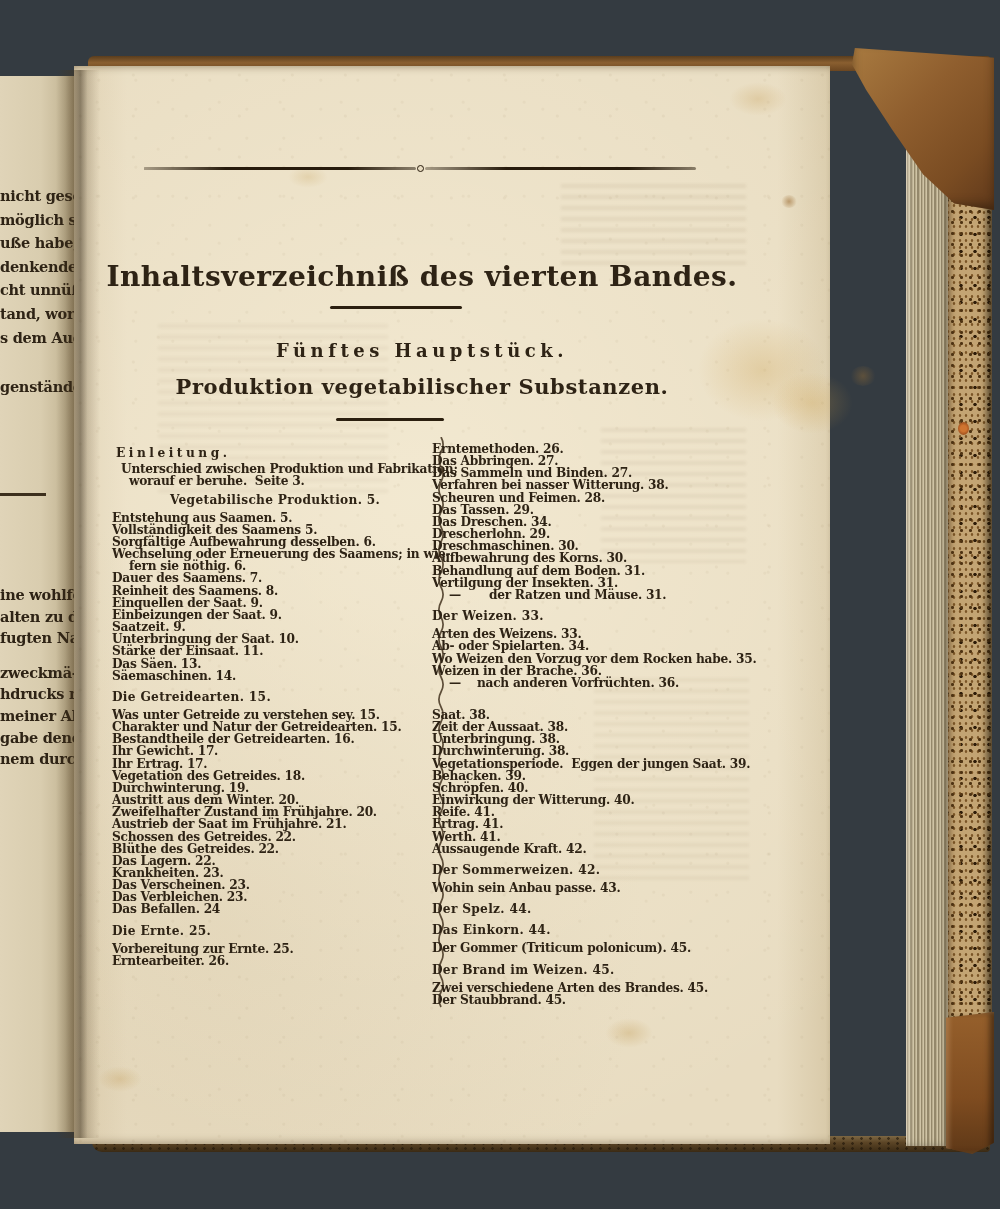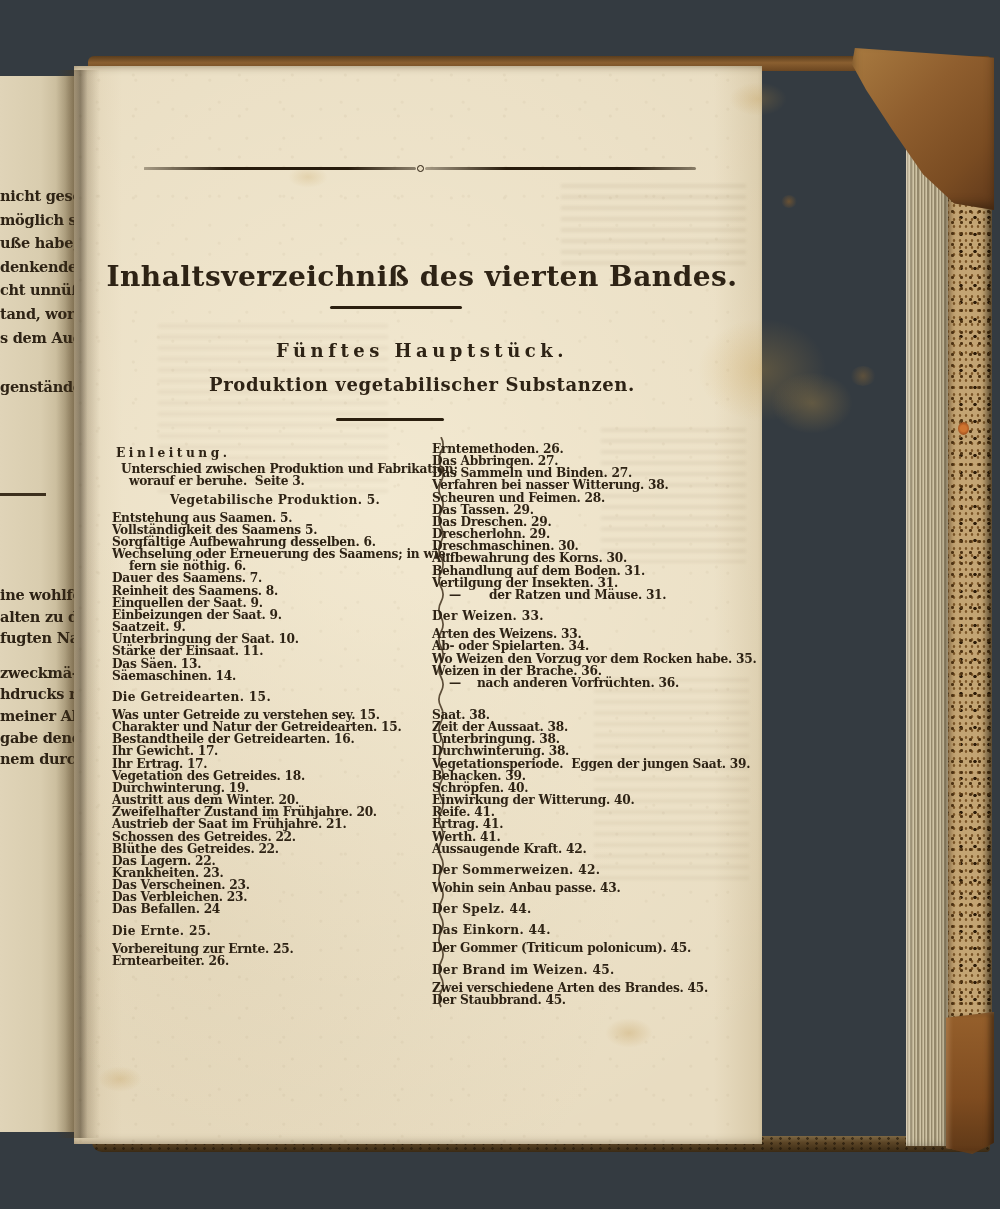--- a/index.html
+++ b/index.html
@@ -30,21 +30,21 @@
   .left-page .b1{top:108px;}
   .left-page .b2{top:508px;}
   .b1 .line{font-size:14.5px;line-height:23.6px;}
   .b2 .line{font-size:14.5px;line-height:21.6px;}
   .frag-rule{position:absolute;left:0;top:417px;width:46px;height:3px;background:#3c2f1d;}
   .gap{margin-top:26px;} .gap2{margin-top:13px;}
 
   .gutter{position:absolute;left:56px;top:70px;width:44px;height:1068px;z-index:5;pointer-events:none;
     background:linear-gradient(90deg,rgba(60,45,22,0) 0%,rgba(70,52,26,.38) 42%,rgba(48,36,18,.5) 55%,rgba(70,52,26,.18) 72%,rgba(70,52,26,0) 100%);}
 
-  .page{position:absolute;left:74px;top:66px;width:688px;height:1078px;z-index:2;
+  .page{position:absolute;left:74px;top:66px;width:756px;height:1078px;z-index:2;
     background:
       radial-gradient(ellipse 120% 90% at 45% 40%,rgba(255,248,228,.45),rgba(255,248,228,0) 70%),
       radial-gradient(circle at 20% 80%,rgba(190,170,130,.18),transparent 40%),
       linear-gradient(90deg,#dccdae 0%,var(--paper) 7%,var(--paper) 93%,var(--paper-edge) 100%);
     box-shadow:inset 0 6px 9px -6px rgba(80,60,30,.55), inset 0 -7px 9px -6px rgba(80,60,30,.45);}
   .page:after{content:"";position:absolute;inset:0;opacity:.5;pointer-events:none;
     background-image:
       radial-gradient(circle at 12% 22%,rgba(120,95,55,.12) 0 1px,transparent 2px),
       radial-gradient(circle at 67% 49%,rgba(120,95,55,.10) 0 1px,transparent 2px),
       radial-gradient(circle at 38% 77%,rgba(120,95,55,.10) 0 1px,transparent 2px);
@@ -97,21 +97,21 @@
   .orn-ring{width:7px;height:7px;border:1.6px solid #271b0c;border-radius:50%;margin:0 1px;background:var(--paper);}
 
   .title{position:absolute;left:0;top:194px;width:696px;text-align:center;z-index:4;
     font-size:28px;font-weight:bold;color:var(--ink);letter-spacing:.5px;}
   .rule{position:absolute;height:3px;background:#2b1f0f;z-index:4;border-radius:2px;}
   .rule1{left:256px;top:240px;width:132px;}
   .rule2{left:262px;top:352px;width:108px;height:2.6px;}
   .chapter{position:absolute;left:0;top:274px;width:696px;text-align:center;z-index:4;
     font-size:18px;font-weight:bold;color:var(--ink);letter-spacing:4.5px;}
   .subject{position:absolute;left:0;top:308px;width:696px;text-align:center;z-index:4;
-    font-size:18px;font-weight:bold;color:var(--ink);letter-spacing:.6px;}
+    font-size:21px;font-weight:bold;color:var(--ink);letter-spacing:.6px;}
 
   .col{position:absolute;top:377px;z-index:4;color:var(--ink);font-weight:bold;}
   .colL{left:38px;width:326px;}
   .colR{left:358px;width:322px;}
   .line{white-space:pre;letter-spacing:-.25px;color:var(--ink);font-weight:bold;}
   .col .line{font-size:12.2px;line-height:12.15px;}
   .i1{margin-left:9px;} .i2{margin-left:17px;} .mt{margin-top:20px;}
   .hein{font-size:15.5px;letter-spacing:3.5px;line-height:19px;margin:4px 0 4px 4px;}
   .h1{text-align:center;font-size:17.5px;line-height:21px;margin:7px 0 5px;letter-spacing:.3px;}
   .h2{text-align:left;font-size:18.5px;line-height:21px;margin:9px 0 6px;letter-spacing:.3px;}
@@ -221,21 +221,21 @@
       <path id="wavepath" fill="none" stroke="#43331e" stroke-width="1.7" opacity="0.85" d="M5 0 q4.2 7.5 0 15 q-4.2 7.5 0 15 q4.2 7.5 0 15 q-4.2 7.5 0 15 q4.2 7.5 0 15 q-4.2 7.5 0 15 q4.2 7.5 0 15 q-4.2 7.5 0 15 q4.2 7.5 0 15 q-4.2 7.5 0 15 q4.2 7.5 0 15 q-4.2 7.5 0 15 q4.2 7.5 0 15 q-4.2 7.5 0 15 q4.2 7.5 0 15 q-4.2 7.5 0 15 q4.2 7.5 0 15 q-4.2 7.5 0 15 q4.2 7.5 0 15 q-4.2 7.5 0 15 q4.2 7.5 0 15 q-4.2 7.5 0 15 q4.2 7.5 0 15 q-4.2 7.5 0 15 q4.2 7.5 0 15 q-4.2 7.5 0 15 q4.2 7.5 0 15 q-4.2 7.5 0 15 q4.2 7.5 0 15 q-4.2 7.5 0 15 q4.2 7.5 0 15 q-4.2 7.5 0 15 q4.2 7.5 0 15 q-4.2 7.5 0 15 q4.2 7.5 0 15 q-4.2 7.5 0 15 q4.2 7.5 0 15 q-4.2 7.5 0 15"></path>
     </svg>
 
     <div class="col colR">
         <div class="line">Erntemethoden. 26.</div>
         <div class="line">Das Abbringen. 27.</div>
         <div class="line">Das Sammeln und Binden. 27.</div>
         <div class="line">Verfahren bei nasser Witterung. 38.</div>
         <div class="line">Scheuren und Feimen. 28.</div>
         <div class="line">Das Tassen. 29.</div>
-        <div class="line">Das Dreschen. 29.</div>
+        <div class="line">Das Dreschen. 34.</div>
         <div class="line">Drescherlohn. 29.</div>
         <div class="line">Dreschmaschinen. 30.</div>
         <div class="line">Aufbewahrung des Korns. 30.</div>
         <div class="line">Behandlung auf dem Boden. 31.</div>
         <div class="line">Vertilgung der Insekten. 31.</div>
         <div class="line i2">—       der Ratzen und Mäuse. 31.</div>
         <div class="line h2">Der Weizen. 33.</div>
         <div class="line">Arten des Weizens. 33.</div>
         <div class="line">Ab- oder Spielarten. 34.</div>
         <div class="line">Wo Weizen den Vorzug vor dem Rocken habe. 35.</div>

